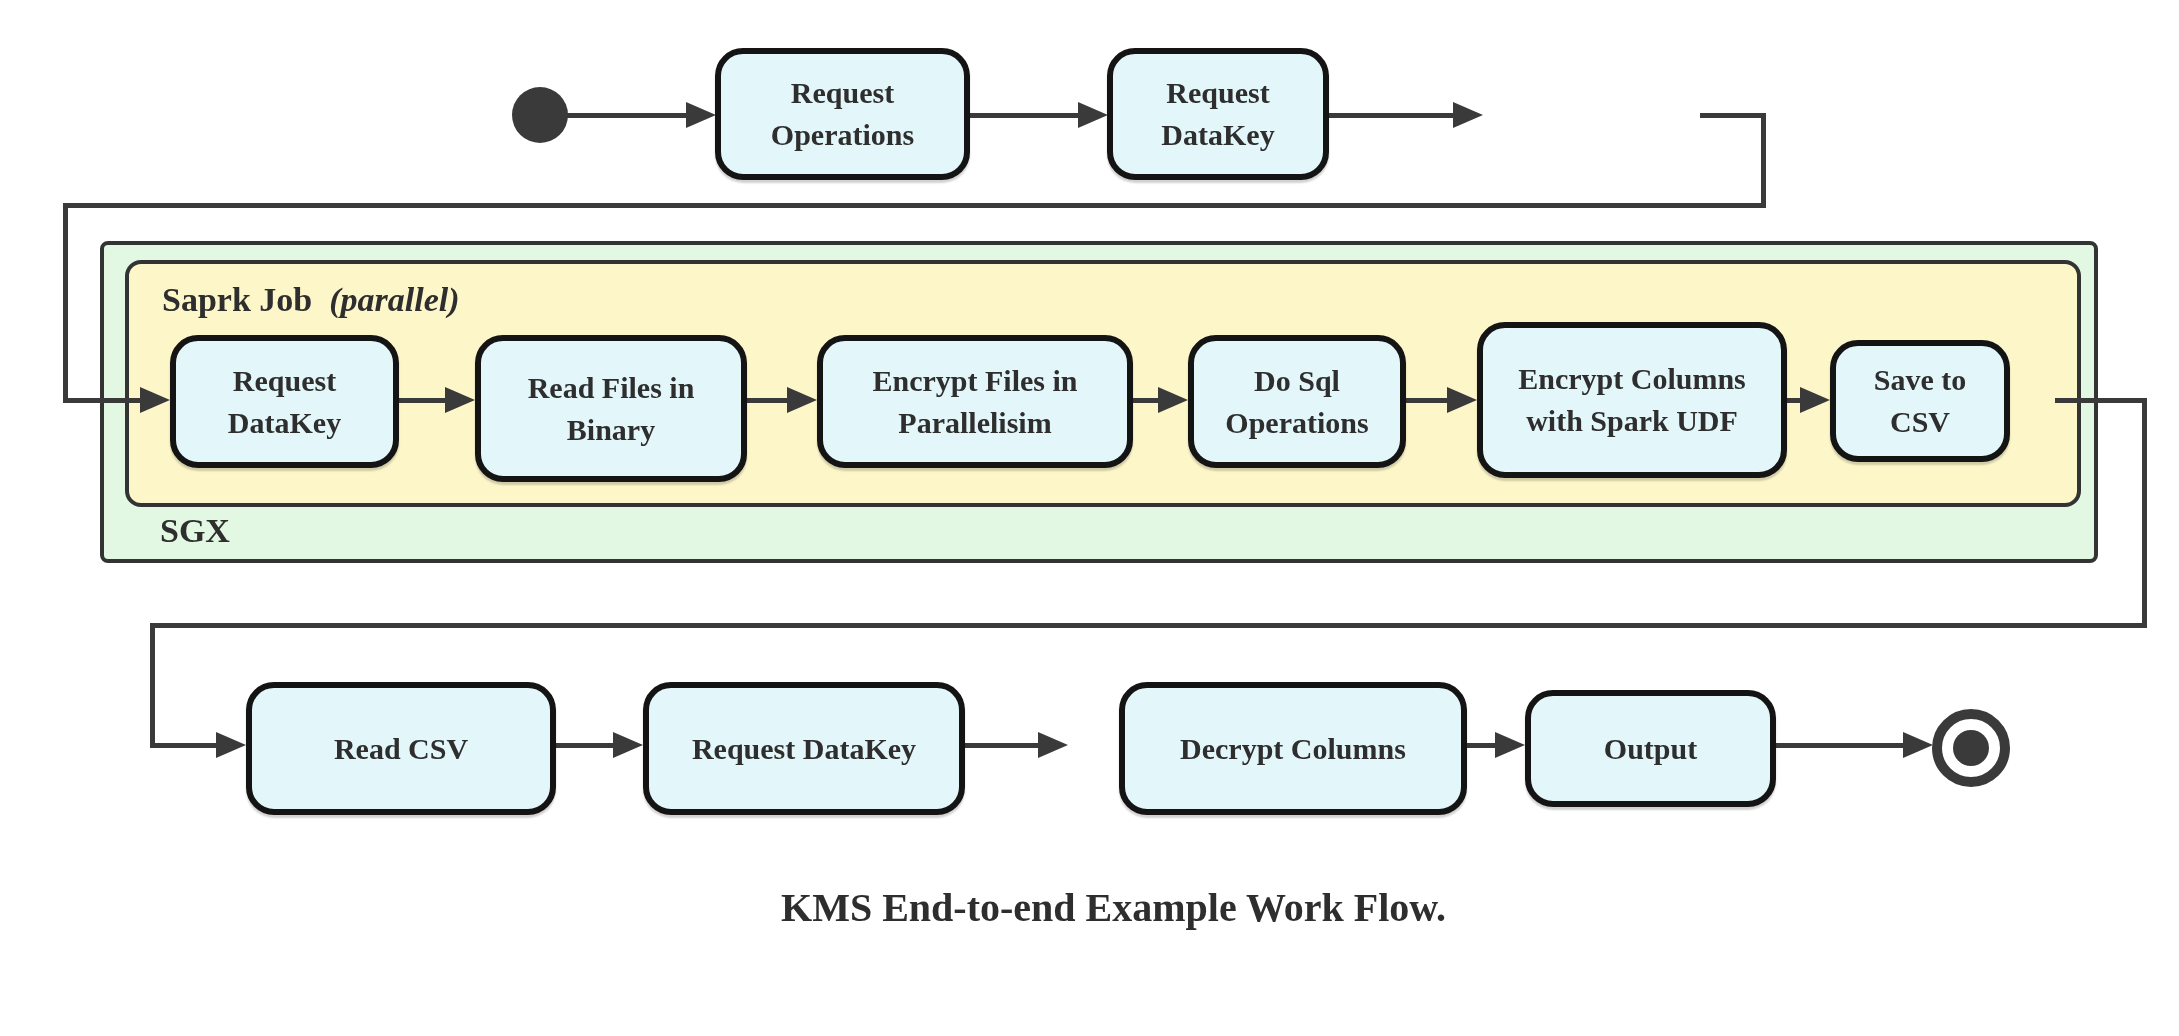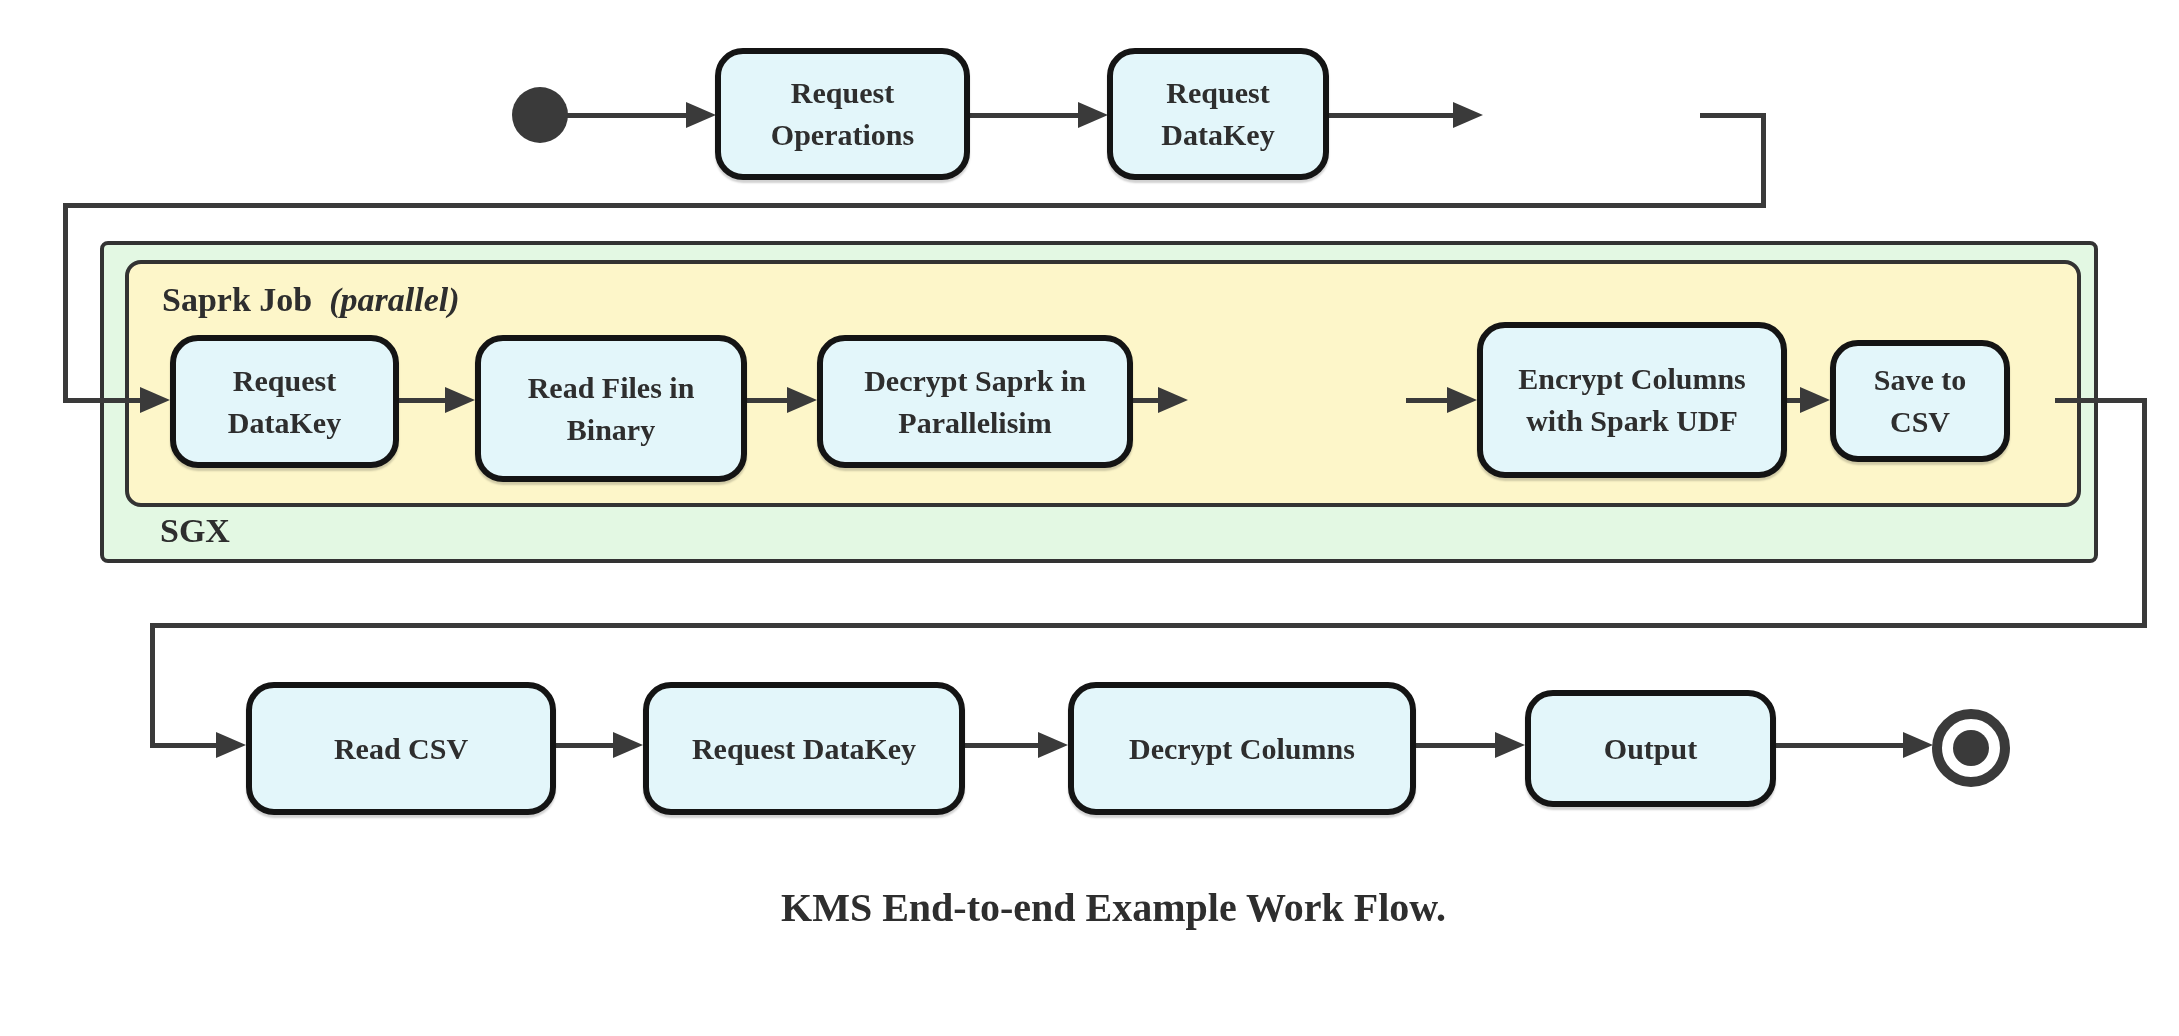--- a/index.html
+++ b/index.html
@@ -152,24 +152,25 @@
 
   <div class="start-dot" style="left:512px; top:87px;"></div>
   <div class="end-ring" style="left:1932px; top:709px;"></div>
   <div class="end-dot" style="left:1953px; top:730px;"></div>
 
   <div class="node" style="left:715px; top:48px; width:255px; height:132px;">Request Operations</div>
   <div class="node" style="left:1107px; top:48px; width:222px; height:132px;">Request DataKey</div>
 
   <div class="node" style="left:170px; top:335px; width:229px; height:133px;">Request DataKey</div>
   <div class="node" style="left:475px; top:335px; width:272px; height:147px;">Read Files in Binary</div>
-  <div class="node" style="left:817px; top:335px; width:316px; height:133px;">Decrypt Saprk in Parallelisim</div>
+  <div class="node" style="left:817px; top:335px; width:316px; height:133px;">Encrypt Files in Parallelisim</div>
+  <div class="node" style="left:1188px; top:335px; width:218px; height:133px;">Do Sql Operations</div>
   <div class="node" style="left:1477px; top:322px; width:310px; height:156px; padding:4px 28px;">Encrypt Columns with Spark UDF</div>
   <div class="node" style="left:1830px; top:340px; width:180px; height:122px;">Save to CSV</div>
 
   <div class="node" style="left:246px; top:682px; width:310px; height:133px;">Read CSV</div>
   <div class="node" style="left:643px; top:682px; width:322px; height:133px;">Request DataKey</div>
-  <div class="node" style="left:1068px; top:682px; width:348px; height:133px;">Decrypt Columns</div>
+  <div class="node" style="left:1119px; top:682px; width:348px; height:133px;">Decrypt Columns</div>
   <div class="node" style="left:1525px; top:690px; width:251px; height:117px;">Output</div>
 
   <div class="caption">KMS End-to-end Example Work Flow.</div>
 
 </div>
 
 </body></html>

